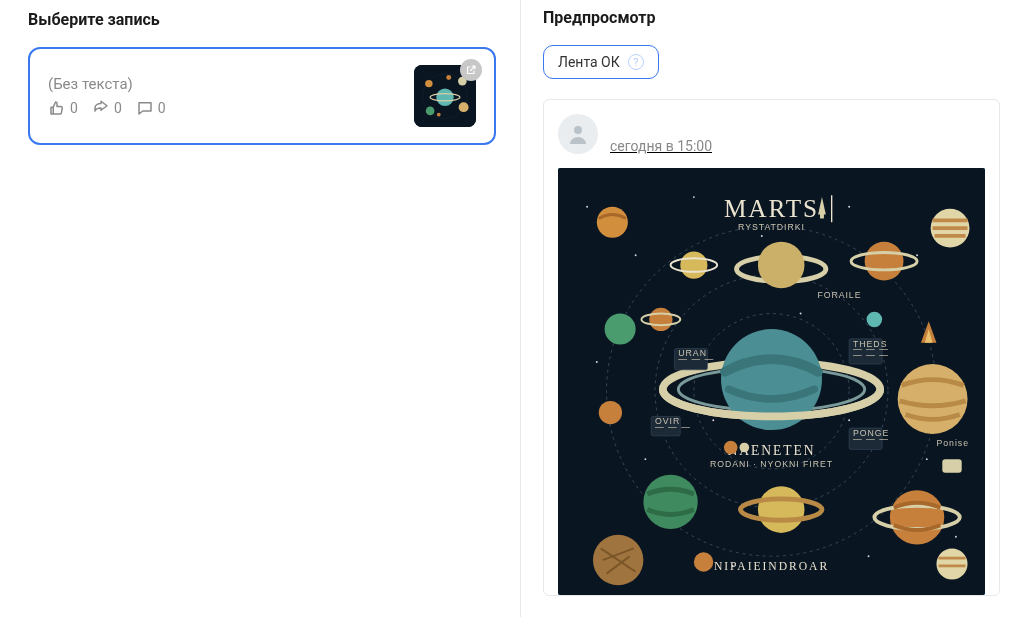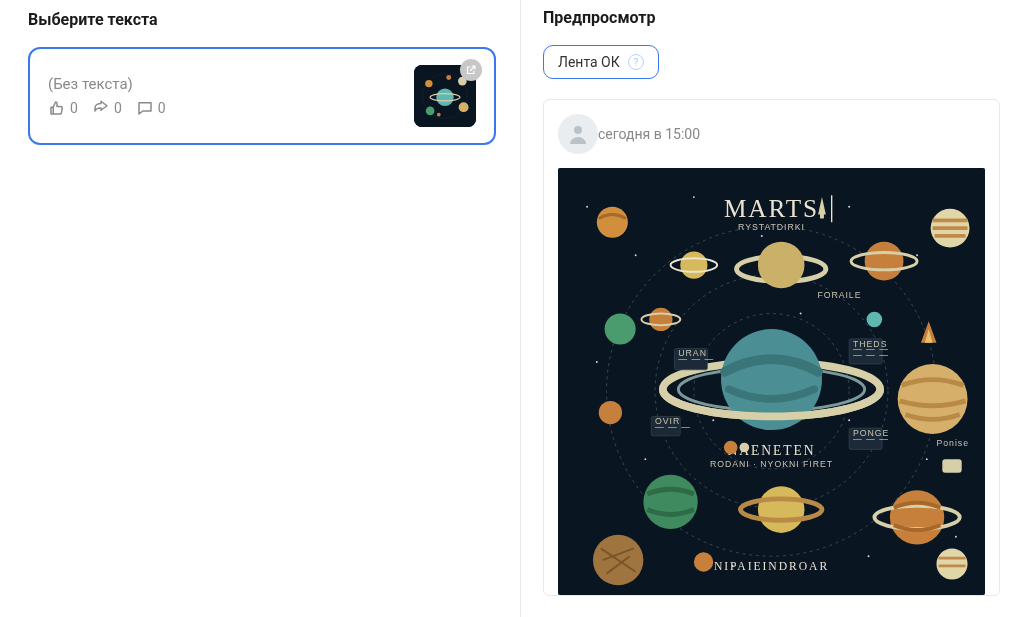--- a/index.html
+++ b/index.html
@@ -92,22 +92,24 @@
   }
 
   .preview-card {
     background: #fff;
     border: 1px solid #e8e8e8;
     border-radius: 6px;
     padding: 14px 14px 0 14px;
   }
   .preview-header {
     display: flex;
-    align-items: center;
+    align-items: flex-end;
+    gap: 12px;
     margin-bottom: 14px;
+    text-decoration: underline;
   }
   .avatar {
     width: 40px; height: 40px; border-radius: 50%; background: #e9edf0;
     display: flex; align-items: center; justify-content: center;
   }
   .avatar svg { width: 24px; height: 24px; fill: #b9c2c9; }
   .preview-time { color: #888; font-size: 14px; }
 
   .preview-image {
     width: 100%; aspect-ratio: 1/1; background: #0ea5e9; border-radius: 2px; overflow: hidden;
@@ -115,21 +117,21 @@
   .preview-image svg { width: 100%; height: 100%; display: block; }
 
   
   .plabel { font-family: Georgia, 'Times New Roman', serif; fill: #e9e3cf; letter-spacing: 2px; }
   .psmall { font-family: Arial, sans-serif; fill: #c9c3af; font-size: 9px; letter-spacing: 1px; }
 </style>
 </head>
 <body>
 
 <div class="left-pane">
-  <div class="section-title">Выберите текста</div>
+  <div class="section-title">Выберите запись</div>
 
   <div class="record-card">
     <div class="meta">
       <div class="placeholder">(Без текста)</div>
       <div class="counts">
         <span class="ic">
           <svg viewBox="0 0 24 24">
               <path d="M7 11v9M7 11l3-7a2 2 0 0 1 2 2v4h5a2 2 0 0 1 2 2l-1 6a2 2 0 0 1-2 2H7M7 11H4v9h3"></path>
             </svg>
           <span>0</span>

